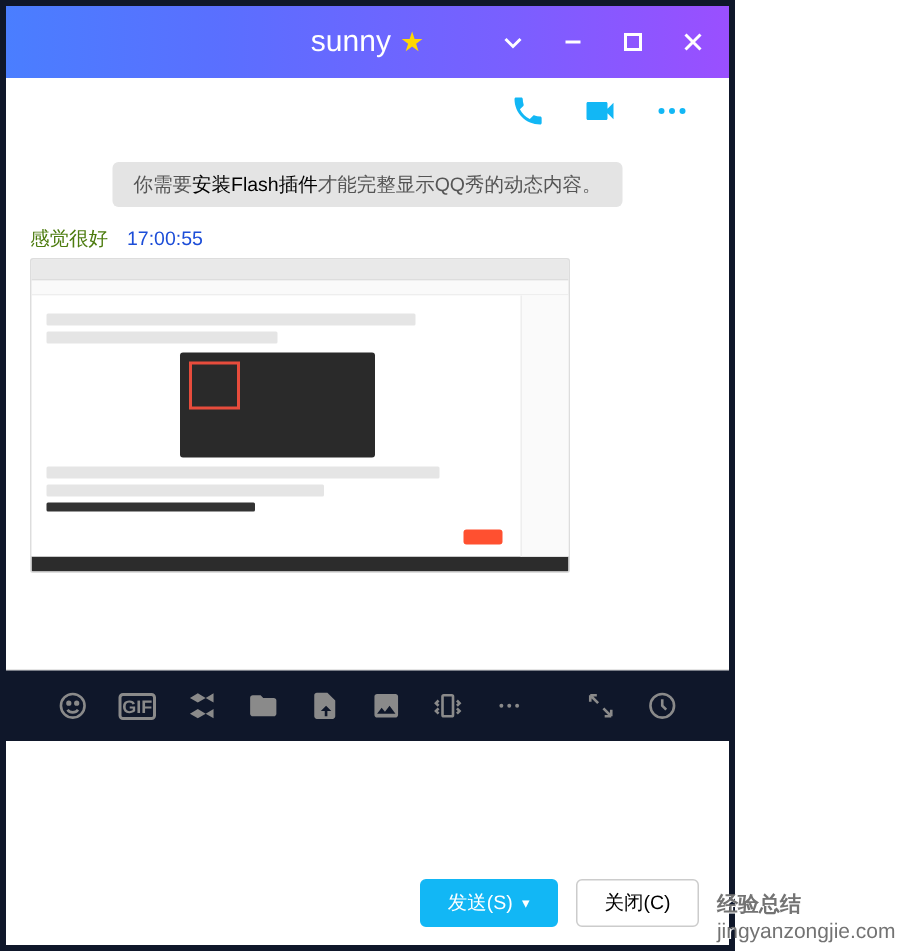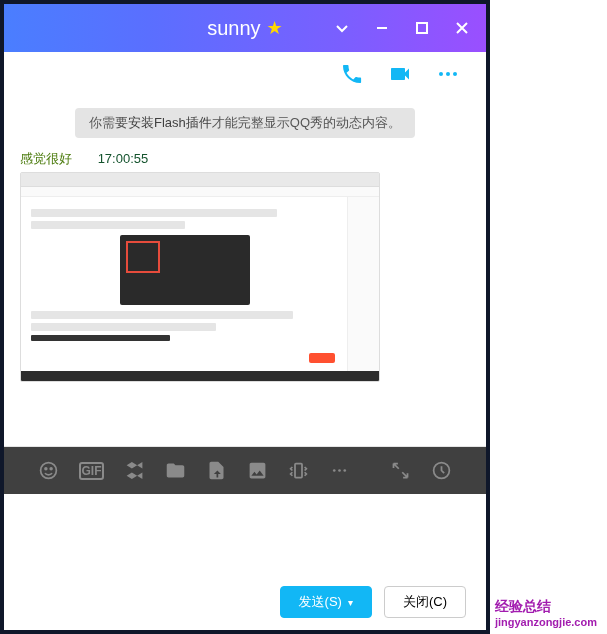--- a/index.html
+++ b/index.html
@@ -8,46 +8,46 @@
 .titlebar{height:48px;background:linear-gradient(90deg,#4a7eff 0%,#5a6fff 30%,#7a5fff 70%,#9a4fff 100%);display:flex;align-items:center;padding:0 12px;position:relative}
 .title-center{position:absolute;left:50%;transform:translateX(-50%);color:#fff;font-size:20px;display:flex;align-items:center;gap:6px}
 .star-icon{color:#ffd700;font-size:18px}
 .win-controls{margin-left:auto;display:flex;gap:16px;align-items:center}
 .win-btn{width:24px;height:24px;display:flex;align-items:center;justify-content:center;cursor:pointer;color:#fff}
 .win-btn svg{width:16px;height:16px}
 .toolbar{height:44px;display:flex;align-items:center;justify-content:flex-end;gap:20px;padding:0 24px;background:#fff}
 .tb-icon{width:28px;height:28px;display:flex;align-items:center;justify-content:center;color:#12b7f5;cursor:pointer}
 .notice-bar{margin:12px auto 8px;background:#e4e4e4;color:#555;font-size:13px;padding:6px 14px;border-radius:4px;display:inline-block}
 .notice-wrap{text-align:center}
-.notice-bar a{color:#404040;text-decoration:none}
+.notice-bar a{color:#000000;text-decoration:none}
 .chat-area{flex:1;overflow:auto;padding:4px 16px 10px;background:#fff}
 .msg-header{font-size:13px;margin-bottom:4px}
 .sender{color:#4d7c0f}
-.timestamp{color:#14532d;margin-left:22px}
+.timestamp{color:#1d4ed8;margin-left:9px}
 .msg-img{width:360px;height:210px;border:1px solid #ddd;background:#f7f7f7;border-radius:2px;position:relative;overflow:hidden}
 .fake-browser{display:flex;flex-direction:column;height:100%}
 .fb-top{height:14px;background:#e9e9e9;border-bottom:1px solid #ddd}
 .fb-tabs{height:10px;background:#fafafa;border-bottom:1px solid #eee}
 .fb-body{flex:1;background:#fff;position:relative;padding:8px 40px 8px 10px}
 .fb-sidebar{position:absolute;right:0;top:0;width:32px;height:100%;background:#fafafa;border-left:1px solid #eee}
 .fb-kbd{width:130px;height:70px;background:#2a2a2a;margin:6px auto;position:relative;border-radius:2px}
 .fb-kbd::before{content:"";position:absolute;left:6px;top:6px;width:30px;height:28px;border:2px solid #e74c3c}
 .fb-text{height:8px;background:#e5e5e5;margin:4px 0;border-radius:1px}
 .fb-btn{position:absolute;bottom:8px;right:44px;width:26px;height:10px;background:#ff5030;border-radius:2px}
 .fb-taskbar{height:10px;background:#2c2c2c}
-.input-bar{height:48px;border-top:1px solid #e5e5e5;display:flex;align-items:center;padding:0 34px;gap:20px;background:#404040}
+.input-bar{height:48px;border-top:1px solid #e5e5e5;display:flex;align-items:center;padding:0 34px;gap:20px;background:#0f172a}
 .ib-icon{width:22px;height:22px;color:#8a8a8a;cursor:pointer;display:flex;align-items:center;justify-content:center}
 .ib-spacer{flex:1}
 .input-area{height:80px;background:#fff}
 .btn-row{height:56px;display:flex;align-items:center;justify-content:flex-end;gap:12px;padding:0 20px;border-top:0}
 .btn{height:32px;padding:0 18px;border-radius:4px;font-size:13px;cursor:pointer;border:1px solid #ccc;background:#fff;display:flex;align-items:center}
 .btn-primary{background:#12b7f5;color:#fff;border-color:#12b7f5}
 .btn-primary .arrow{margin-left:6px;font-size:10px}
-.watermark{position:absolute;right:10px;bottom:6px;font-weight:bold;font-size:14px;color:#a21caf;text-shadow:1px 1px 0 #fff}
-.watermark .domain{display:block;font-size:11px;font-weight:bold}
+.watermark{position:absolute;right:10px;bottom:6px;font-weight:bold;font-size:14px;color:#737373;text-shadow:1px 1px 0 #fff}
+.watermark .domain{display:block;font-size:14px;font-weight:normal}
 </style>
 </head>
 <body>
 
 <div class="window">
   <div class="titlebar">
     <div class="title-center">
       <span>sunny</span>
       <span class="star-icon">★</span>
     </div>

